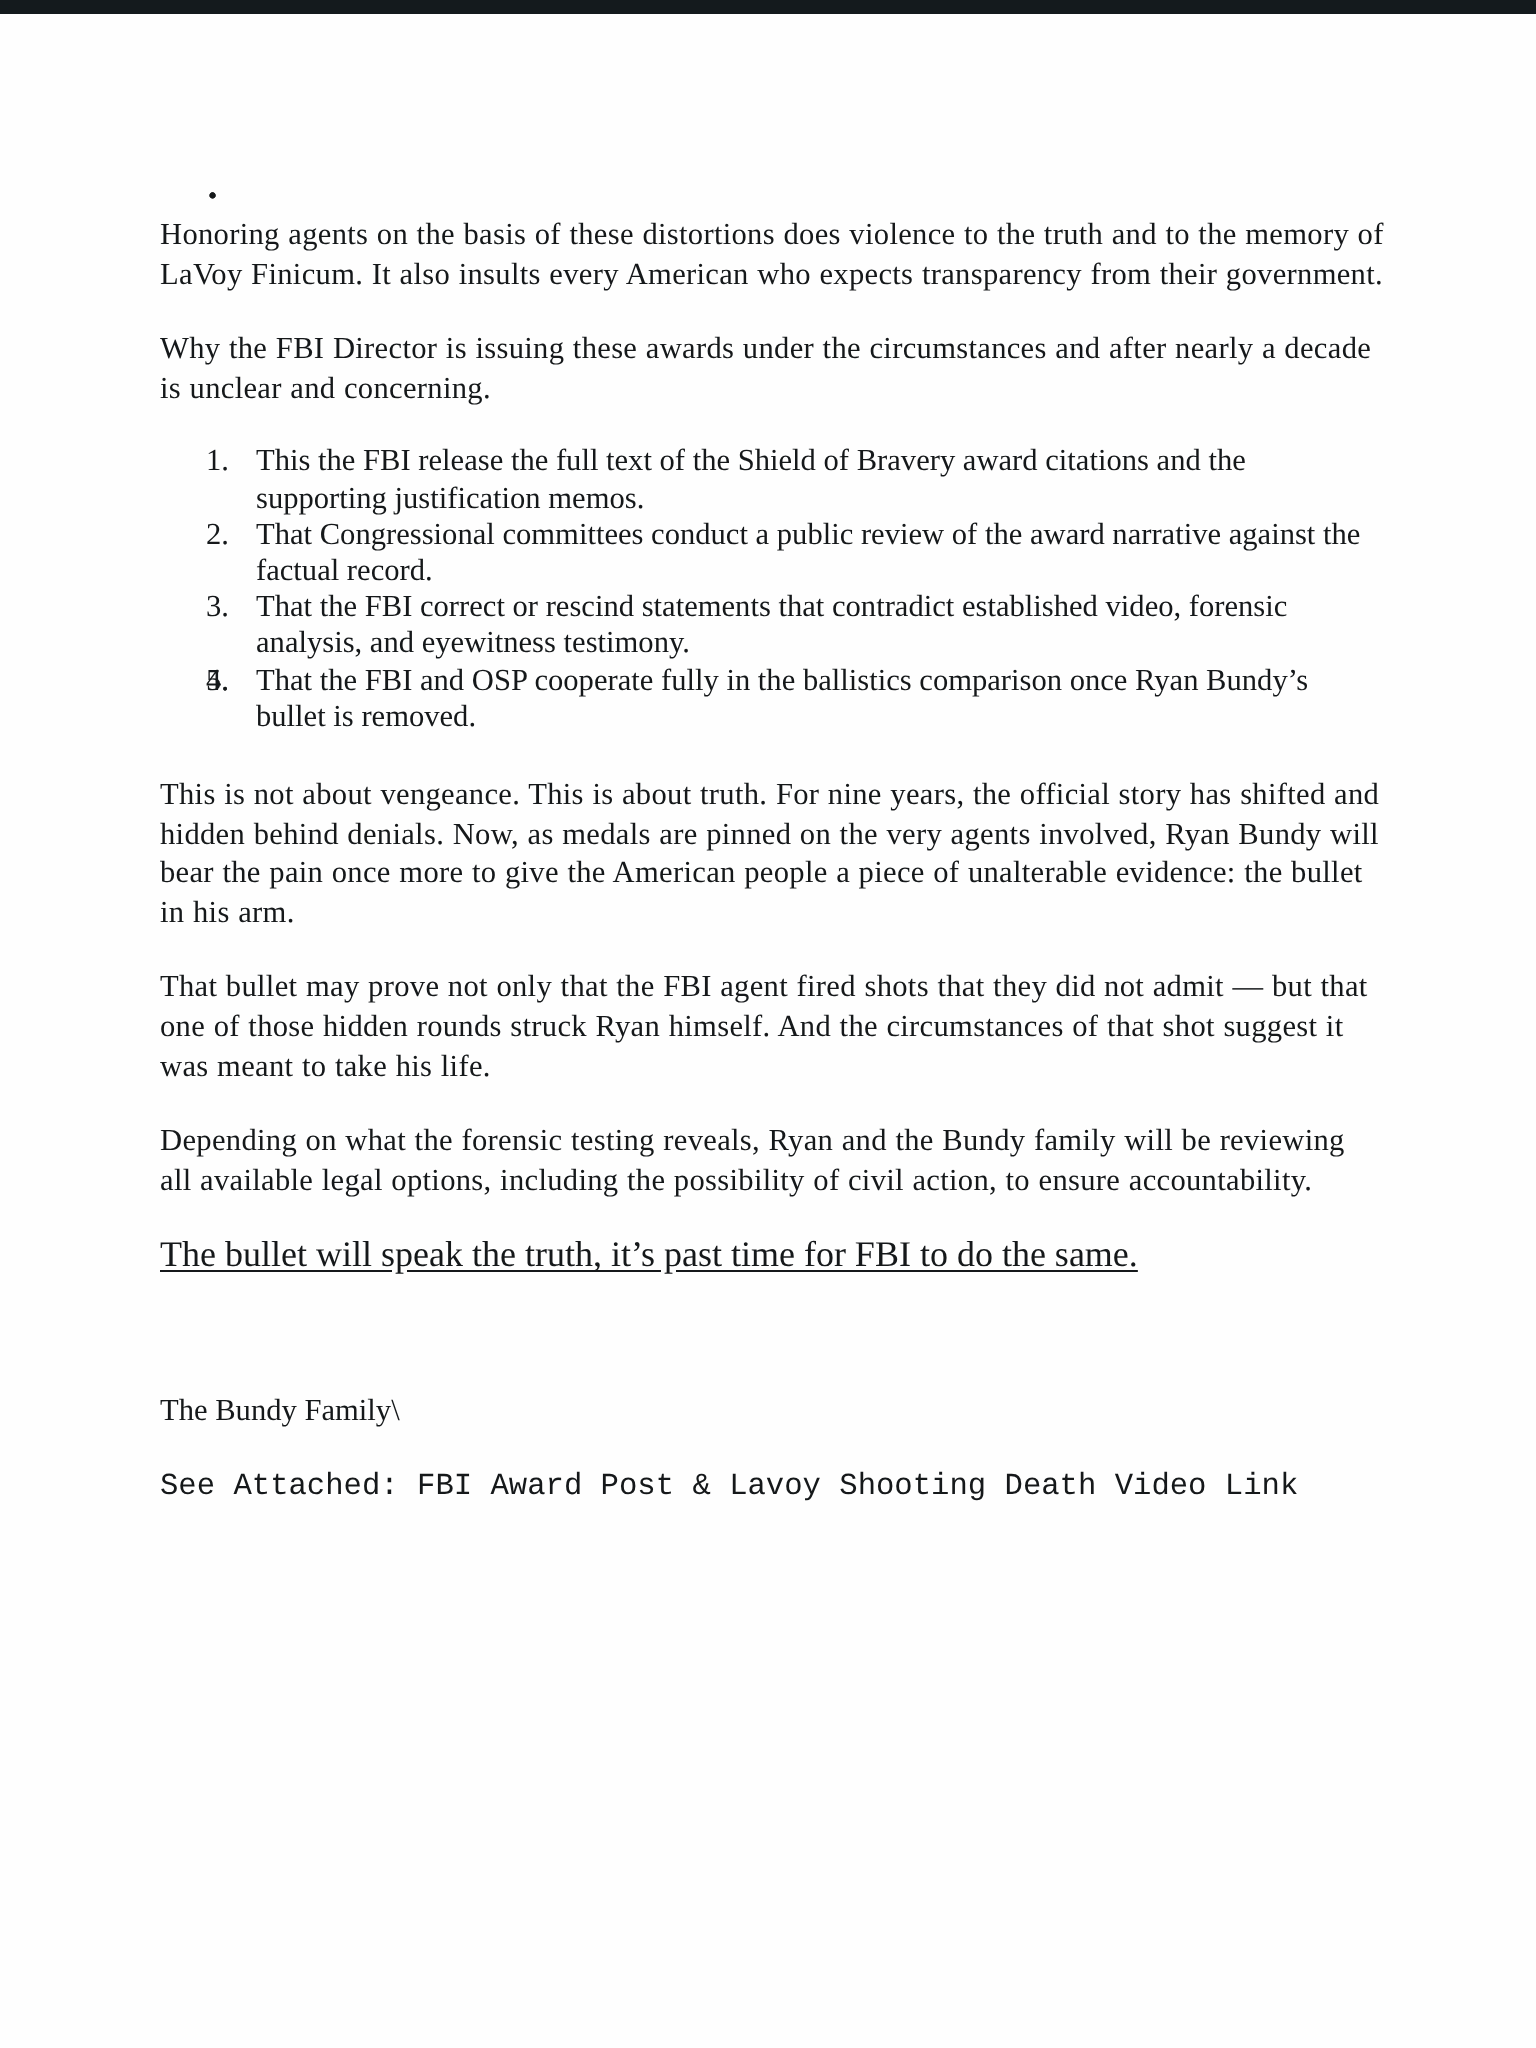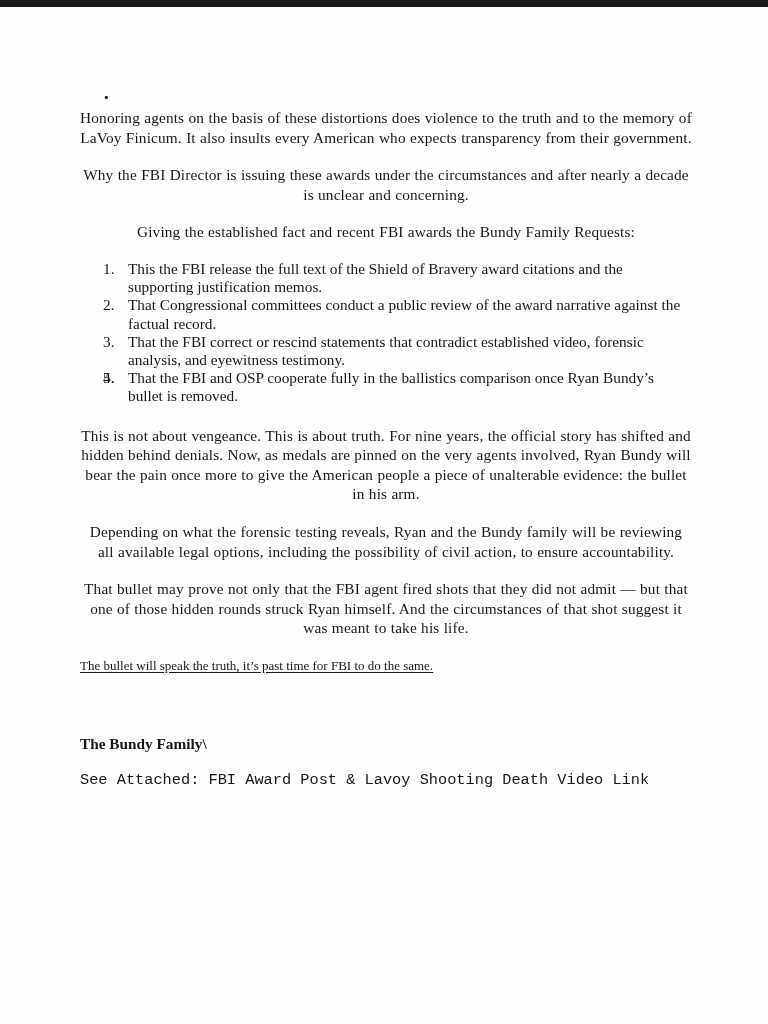--- a/index.html
+++ b/index.html
@@ -42,21 +42,21 @@
   .content {
     position: absolute;
     left: 80px;
     top: 81px;
     width: 612px;
   }
   
   .para {
     font-size: 15.3px;
     line-height: 19.6px;
-    text-align: center;
+    text-align: left;
     margin: 0 0 18px 0;
     letter-spacing: 0.01em;
     word-spacing: 0.02em;
   }
   .para:last-child { margin-bottom: 0; }
 
   
   ul.bullets {
     list-style: none;
     margin: 0 0 20px 0;
@@ -95,33 +95,33 @@
     left: 23px;
     top: 0;
     font-size: 15.3px;
     line-height: 18.2px;
     width: 22px;
     text-align: left;
   }
 
   
   .underlined {
-    font-size: 13px;
+    font-size: 18px;
     line-height: 19.6px;
     text-decoration: underline;
     text-underline-offset: 2px;
     display: inline-block;
     margin: 0;
   }
   .block-underlined { margin: 0 0 18px 0; }
 
   .signature {
     font-size: 15.3px;
     line-height: 19.6px;
-    font-weight: bold;
+    font-weight: normal;
     margin: 0 0 18px 0;
   }
   .spacer-lg { height: 40px; }
   .attachment {
     font-size: 15.3px;
     line-height: 19.6px;
     margin: 0;
     font-family: Liberation Mono, monospace;
   }
 </style>
@@ -142,21 +142,20 @@
         </li>
         <li>
           <span class="bullet-mark">•</span>
         </li>
       </ul>
 
       <p class="para">Honoring agents on the basis of these distortions does violence to the truth and to the memory of LaVoy Finicum. It also insults every American who expects transparency from their government.</p>
 
       <p class="para">Why the FBI Director is issuing these awards under the circumstances and after nearly a decade is unclear and concerning.</p>
 
-      <p class="para">Giving the established fact and recent FBI awards the Bundy Family Requests:</p>
 
       <ol class="numbers">
         <li>
           <span class="num-mark">1.</span>
           <span>This the FBI release the full text of the Shield of Bravery award citations and the supporting justification memos.</span>
         </li>
         <li>
           <span class="num-mark">2.</span>
           <span>That Congressional committees conduct a public review of the award narrative against the factual record.</span>
         </li>
@@ -168,23 +167,23 @@
           <span class="num-mark">4.</span>
         </li>
         <li>
           <span class="num-mark">5.</span>
           <span>That the FBI and OSP cooperate fully in the ballistics comparison once Ryan Bundy’s bullet is removed.</span>
         </li>
       </ol>
 
       <p class="para">This is not about vengeance. This is about truth. For nine years, the official story has shifted and hidden behind denials. Now, as medals are pinned on the very agents involved, Ryan Bundy will bear the pain once more to give the American people a piece of unalterable evidence: the bullet in his arm.</p>
 
+      <p class="para">That bullet may prove not only that the FBI agent fired shots that they did not admit — but that one of those hidden rounds struck Ryan himself. And the circumstances of that shot suggest it was meant to take his life.</p>
+
       <p class="para">Depending on what the forensic testing reveals, Ryan and the Bundy family will be reviewing all available legal options, including the possibility of civil action, to ensure accountability.</p>
-
-      <p class="para">That bullet may prove not only that the FBI agent fired shots that they did not admit — but that one of those hidden rounds struck Ryan himself. And the circumstances of that shot suggest it was meant to take his life.</p>
 
       <div class="block-underlined">
         <span class="underlined">The bullet will speak the truth, it’s past time for FBI to do the same.</span>
       </div>
 
       <div class="spacer-lg"></div>
 
       <p class="signature">The Bundy Family\</p>
 
       <p class="attachment">See Attached:  FBI Award Post &amp; Lavoy Shooting Death Video Link</p>

